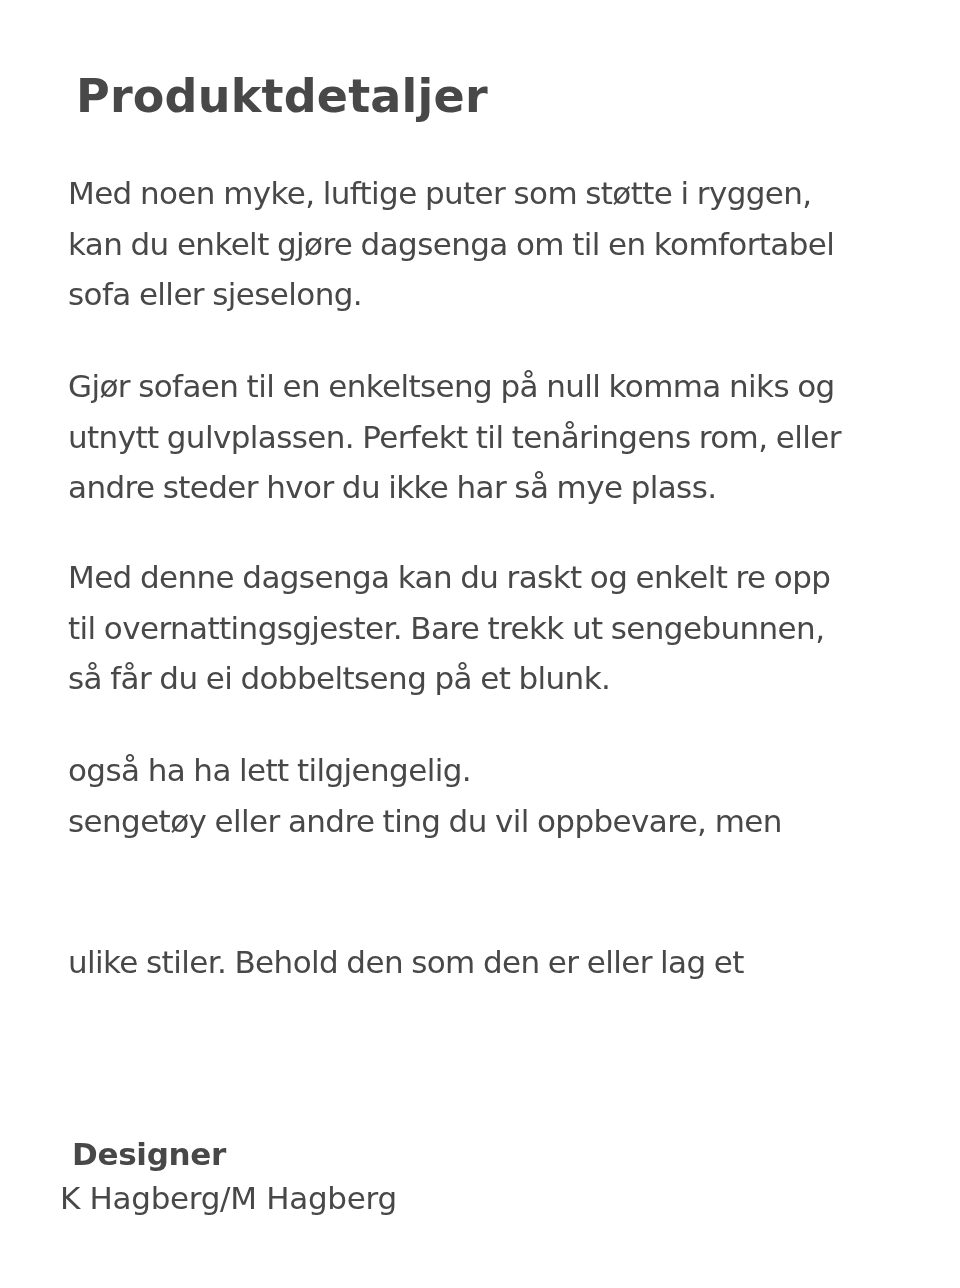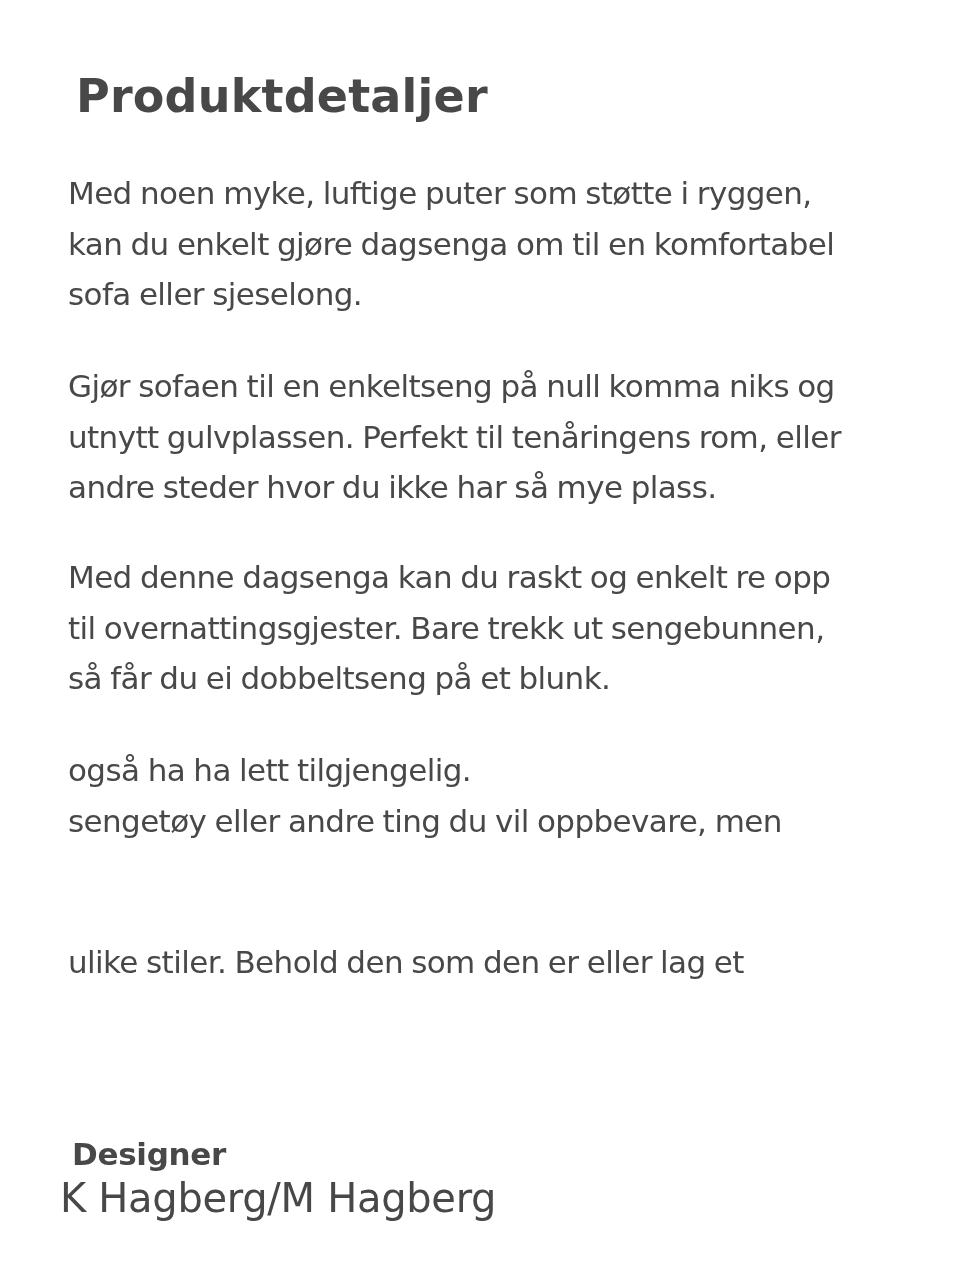--- a/index.html
+++ b/index.html
@@ -50,21 +50,21 @@
       font-size: 31px;
       font-weight: bold;
       line-height: 44px;
       letter-spacing: -0.3px;
     }
     .designer-name {
       position: absolute;
       left: 0;
       top: 1175px;
       margin: 0;
-      font-size: 40px;
+      font-size: 31px;
       line-height: 46px;
       letter-spacing: -0.3px;
     }
   </style>
 </head>
 <body>
 
 <div class="content">
   <h1 class="title">Produktdetaljer</h1>
 

